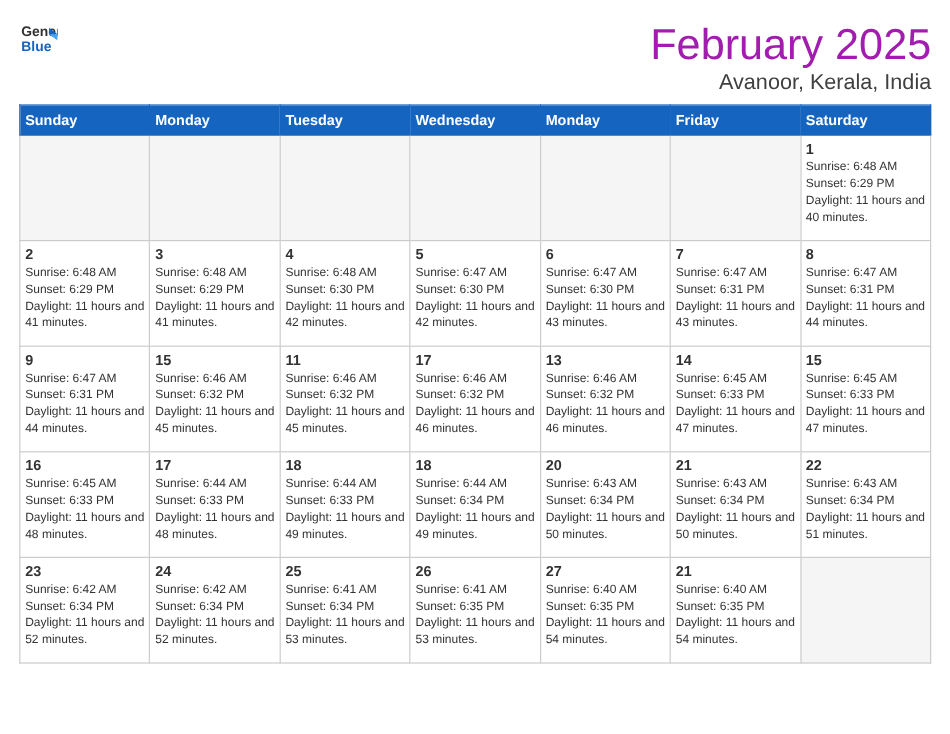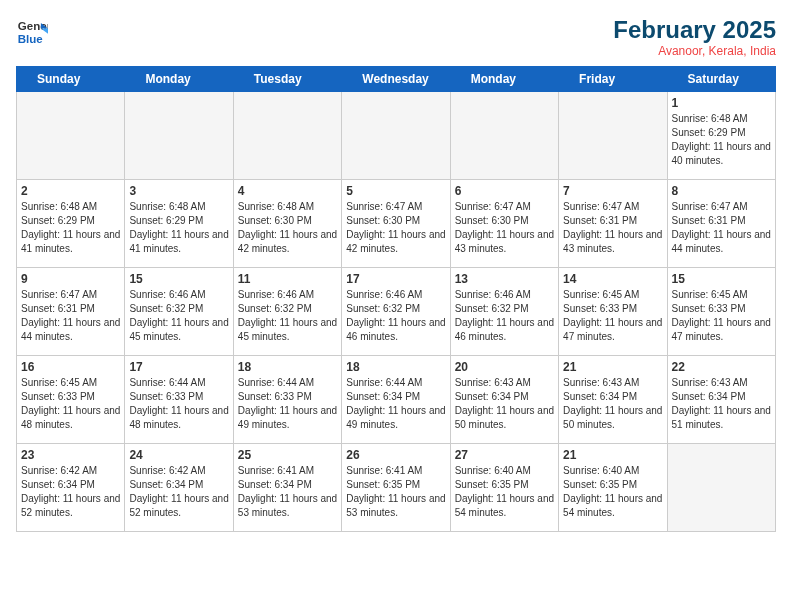--- a/index.html
+++ b/index.html
@@ -22,39 +22,39 @@
       gap: 4px;
     }
     .logo-icon {
       width: 32px;
       height: 32px;
     }
     .title-block {
       text-align: right;
     }
     .month-title {
-      font-size: 24px;
-      color: #0c4a6e;
-      font-weight: bold;
+      font-size: 36px;
+      color: #a21caf;
+      font-weight: normal;
     }
     .subtitle {
-      font-size: 12px;
-      color: #ef4444;
+      font-size: 18px;
+      color: #404040;
     }
     table {
       width: 100%;
       border-collapse: collapse;
       table-layout: fixed;
     }
     th {
       background-color: #1565c0;
       color: #fff;
       font-size: 12px;
       font-weight: bold;
-      padding: 5px 20px;
+      padding: 5px 4px;
       text-align: left;
       border: 1px solid #1565c0;
     }
     td {
       border: 1px solid #ccc;
       vertical-align: top;
       padding: 4px 4px 4px 4px;
       font-size: 9.5px;
       color: #333;
       height: 88px;

